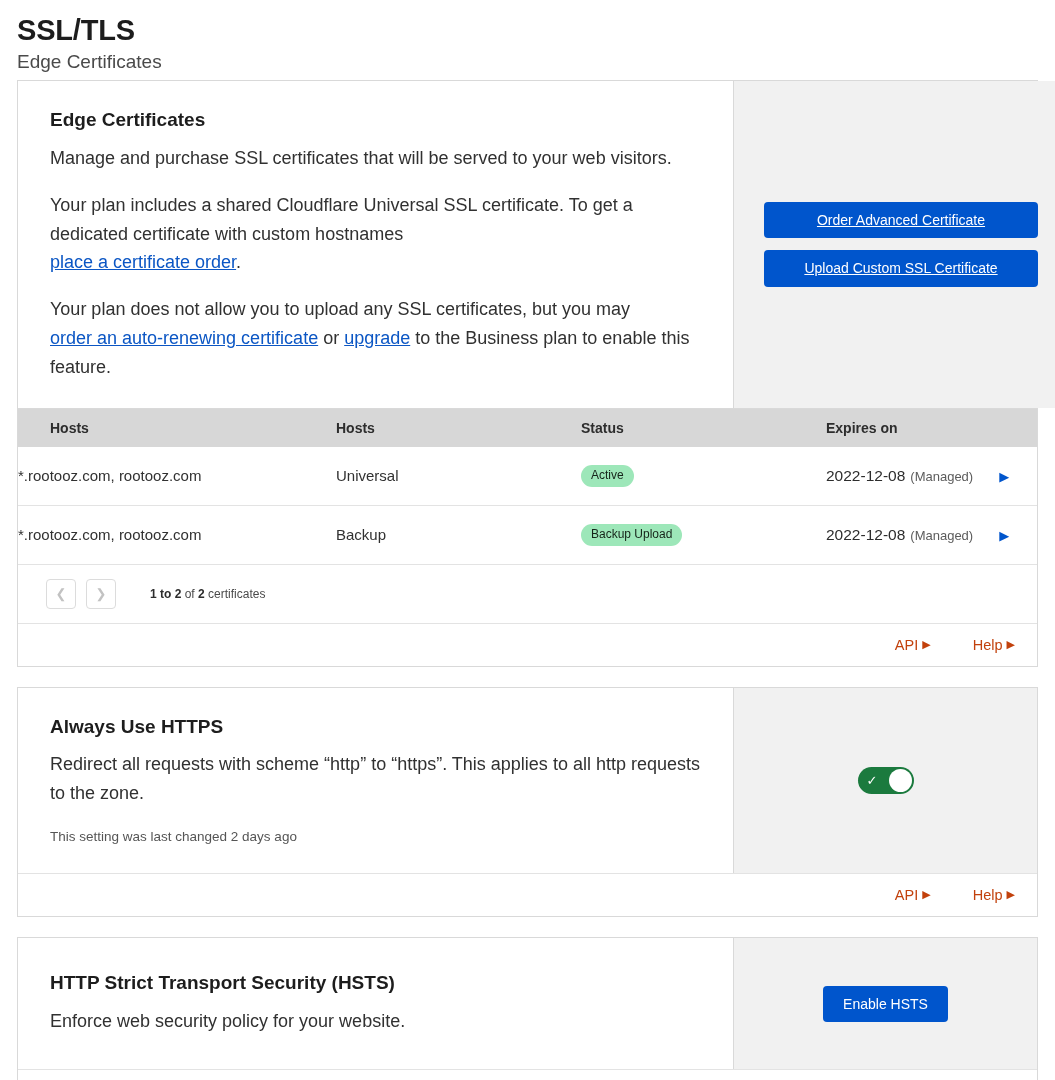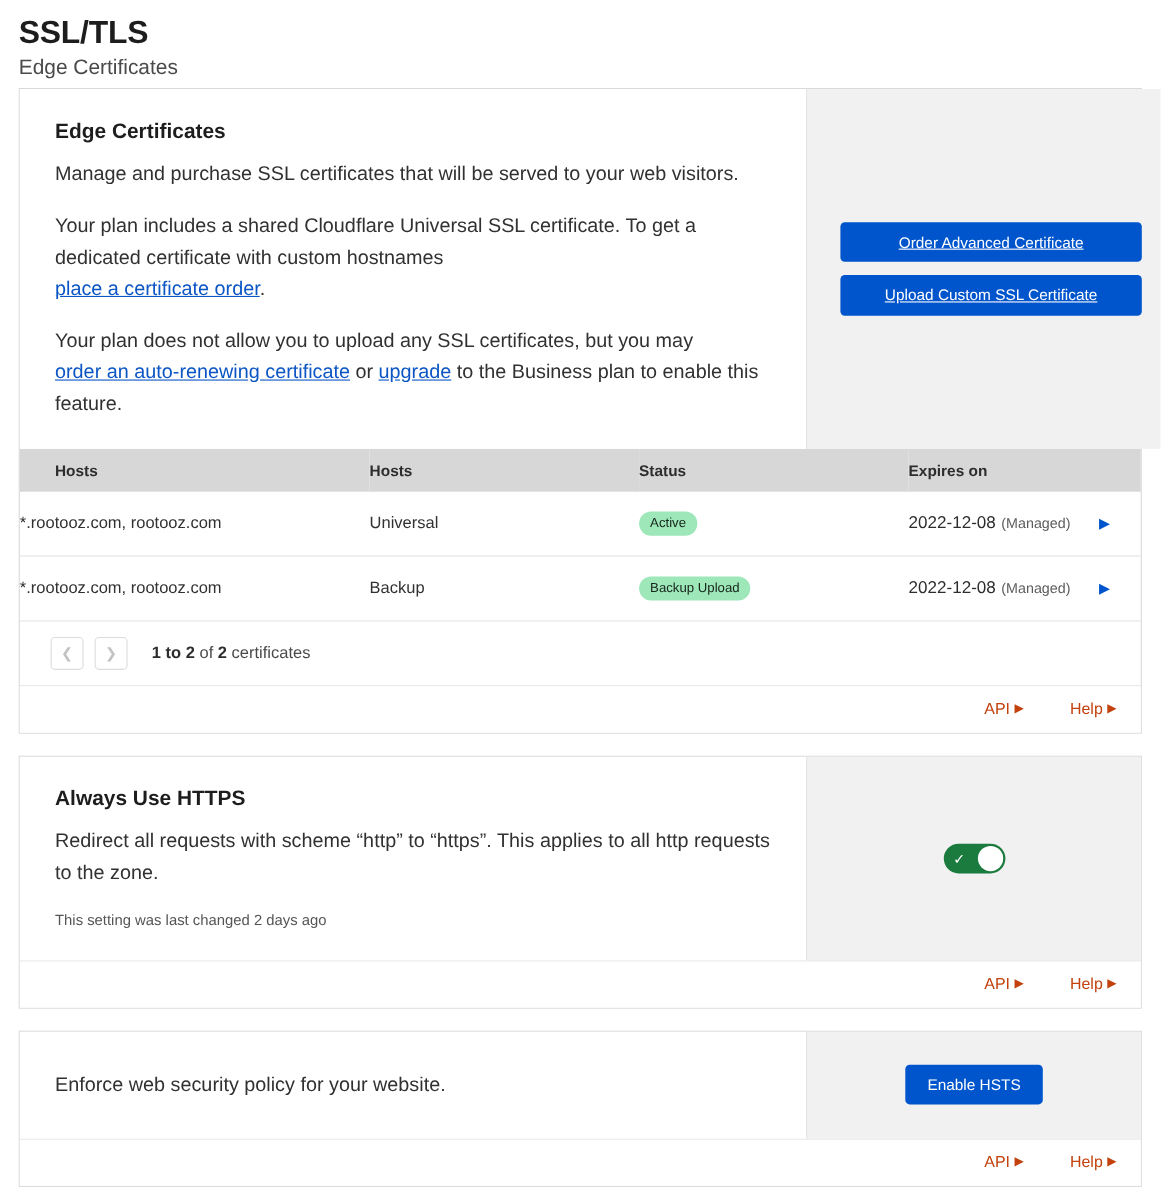--- a/index.html
+++ b/index.html
@@ -177,23 +177,23 @@
     background: #fff;
     color: #c2c2c2;
     font-size: 13px;
     display: flex;
     align-items: center;
     justify-content: center;
     margin-right: 10px;
     cursor: default;
   }
   .pg-text {
-    font-size: 15px;
+    font-size: 12px;
     color: #4a4a4a;
-    margin-left: 12px;
+    margin-left: 24px;
   }
   .pg-text b { color: #2d2d2d; }
 
   
   .card-footer {
     display: flex;
     justify-content: flex-end;
     align-items: center;
     gap: 42px;
     padding: 13px 22px 13px 0;
@@ -358,20 +358,21 @@
       <span class="foot-link">
           <span>Help</span>
           <span class="caret">▶</span>
         </span>
     </div>
   </div>
 
   <div class="card">
     <div class="card-body">
       <div class="card-main" style="padding-top:34px;padding-bottom:34px;">
+        <div class="card-title">HTTP Strict Transport Security (HSTS)</div>
         <p class="card-text">Enforce web security policy for your website.</p>
       </div>
       <div class="card-aside">
         <button class="btn" style="padding:9px 20px;">Enable HSTS</button>
       </div>
     </div>
     <div class="card-footer bordered">
       <span class="foot-link">
           <span>API</span>
           <span class="caret">▶</span>

